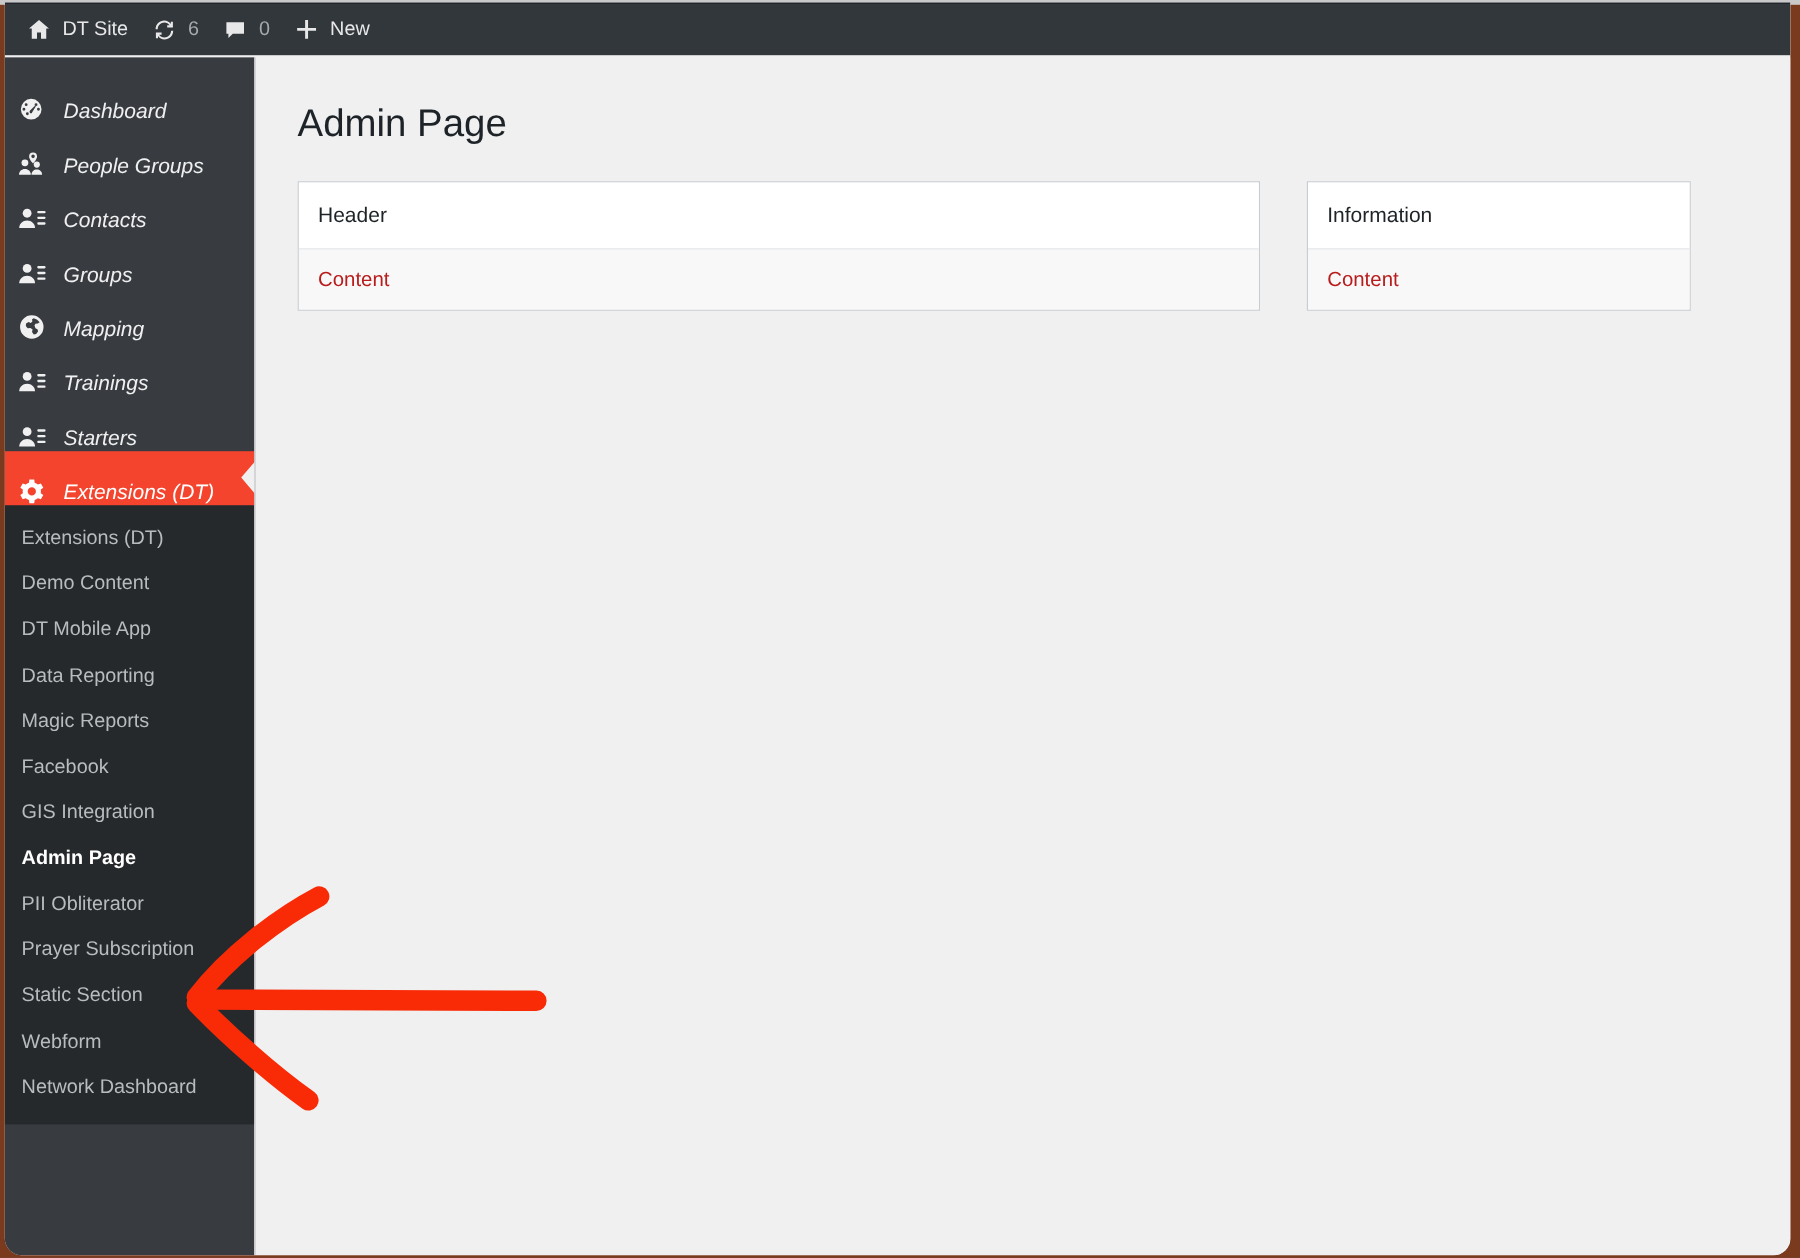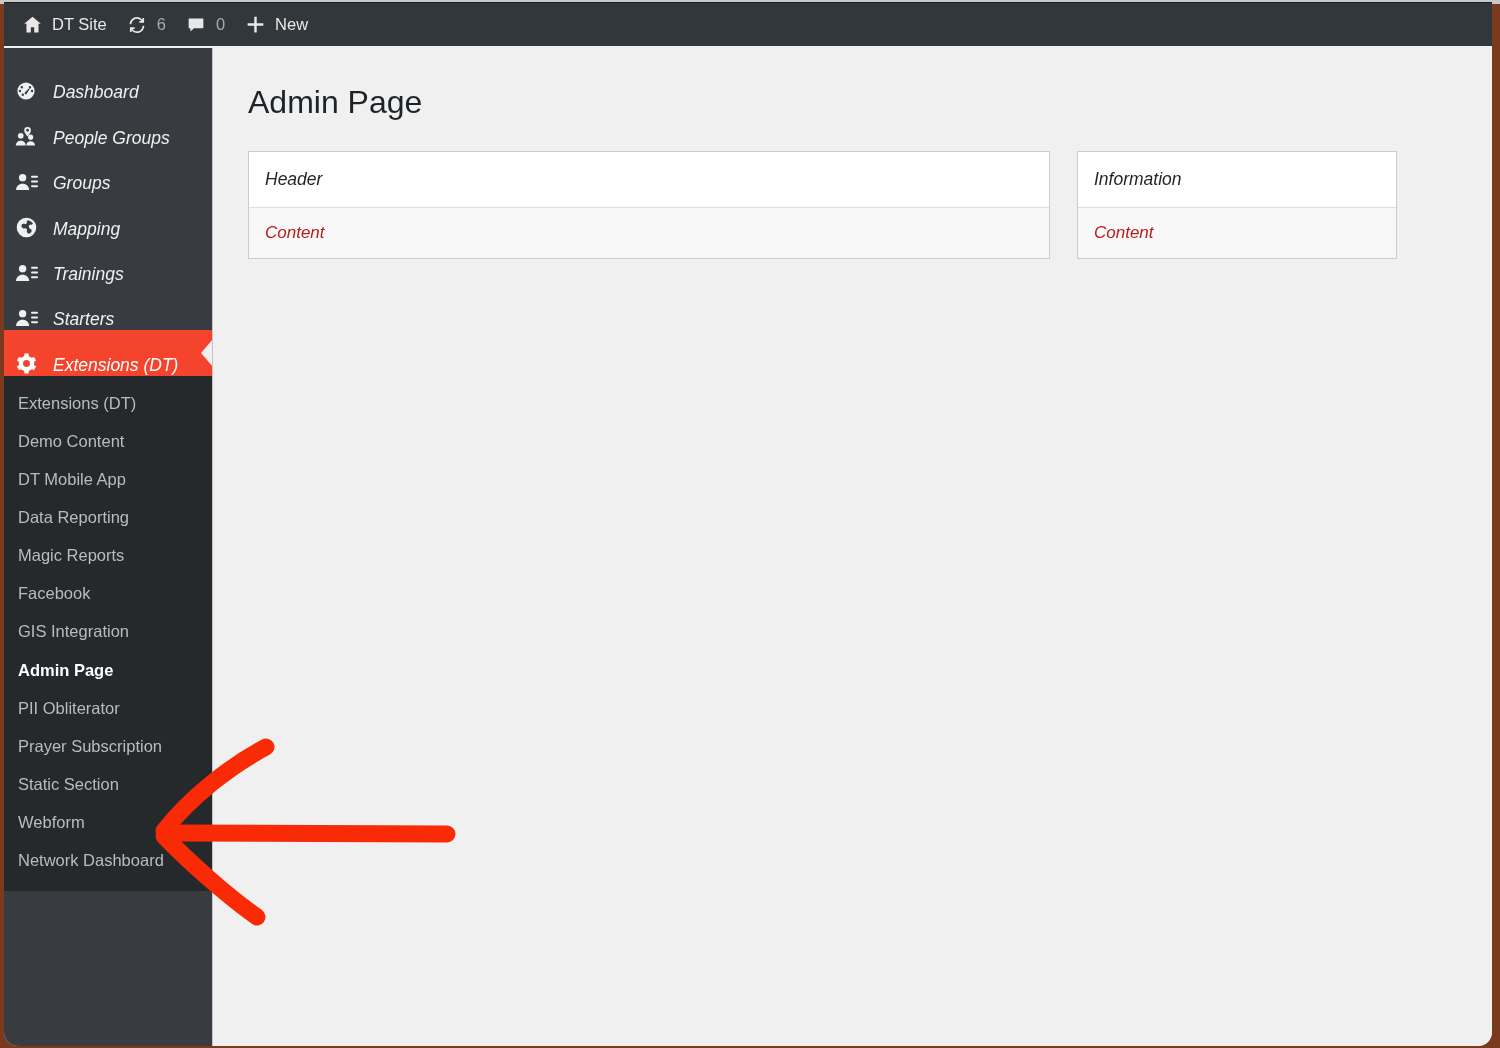--- a/index.html
+++ b/index.html
@@ -123,22 +123,21 @@
     color: #1d2327;
     padding: 34px 0 0 35px;
     line-height: 1.3;
   }
 
   #cards-row {
     position: relative;
     margin-top: 27px;
     padding: 0 35px;
     display: flex;
-    gap: 0;
-    font-style: italic;
+    gap: 12px;
   }
   .card {
     border: 1px solid #c8cdd1;
     background: #fff;
     overflow: hidden;
   }
   .card-header {
     background: #ffffff;
     padding: 17px 16px;
     font-size: 17.5px;
@@ -229,20 +228,32 @@
               <circle cx="6.2" cy="10.6" r="3.1"></circle>
               <path d="M.8 21.4c0-3.1 2.4-5.2 5.4-5.2s5.4 2.1 5.4 5.2z"></path>
               <circle cx="17" cy="12.2" r="2.8"></circle>
               <path d="M12.2 21.4c0-2.8 2.1-4.7 4.8-4.7s4.8 1.9 4.8 4.7z"></path>
               <path d="M13.6 1.2a3.6 3.6 0 0 0-3.6 3.6c0 2.7 3.6 6.4 3.6 6.4s3.6-3.7 3.6-6.4a3.6 3.6 0 0 0-3.6-3.6zm0 5.1a1.6 1.6 0 1 1 1.6-1.6 1.6 1.6 0 0 1-1.6 1.6z"></path>
             </svg>
           </span>
           <span class="mi-label">People Groups</span>
         </div>
 
+        <div class="menu-item">
+          <span class="mi-icon">
+            <svg viewBox="0 0 26 24" width="24" height="22" fill="currentColor">
+              <circle cx="8.2" cy="7.3" r="4"></circle>
+              <path d="M1 20.8c0-4 3.2-6.9 7.2-6.9s7.2 2.9 7.2 6.9z"></path>
+              <rect x="17.4" y="5.2" width="7.6" height="2.1" rx="1"></rect>
+              <rect x="17.4" y="10.4" width="7.6" height="2.1" rx="1"></rect>
+              <rect x="17.4" y="15.6" width="7.6" height="2.1" rx="1"></rect>
+            </svg>
+          </span>
+          <span class="mi-label">Contacts</span>
+        </div>
 
         <div class="menu-item">
           <span class="mi-icon">
             <svg viewBox="0 0 26 24" width="24" height="22" fill="currentColor">
               <circle cx="8.2" cy="7.3" r="4"></circle>
               <path d="M1 20.8c0-4 3.2-6.9 7.2-6.9s7.2 2.9 7.2 6.9z"></path>
               <rect x="17.4" y="5.2" width="7.6" height="2.1" rx="1"></rect>
               <rect x="17.4" y="10.4" width="7.6" height="2.1" rx="1"></rect>
               <rect x="17.4" y="15.6" width="7.6" height="2.1" rx="1"></rect>
             </svg>

